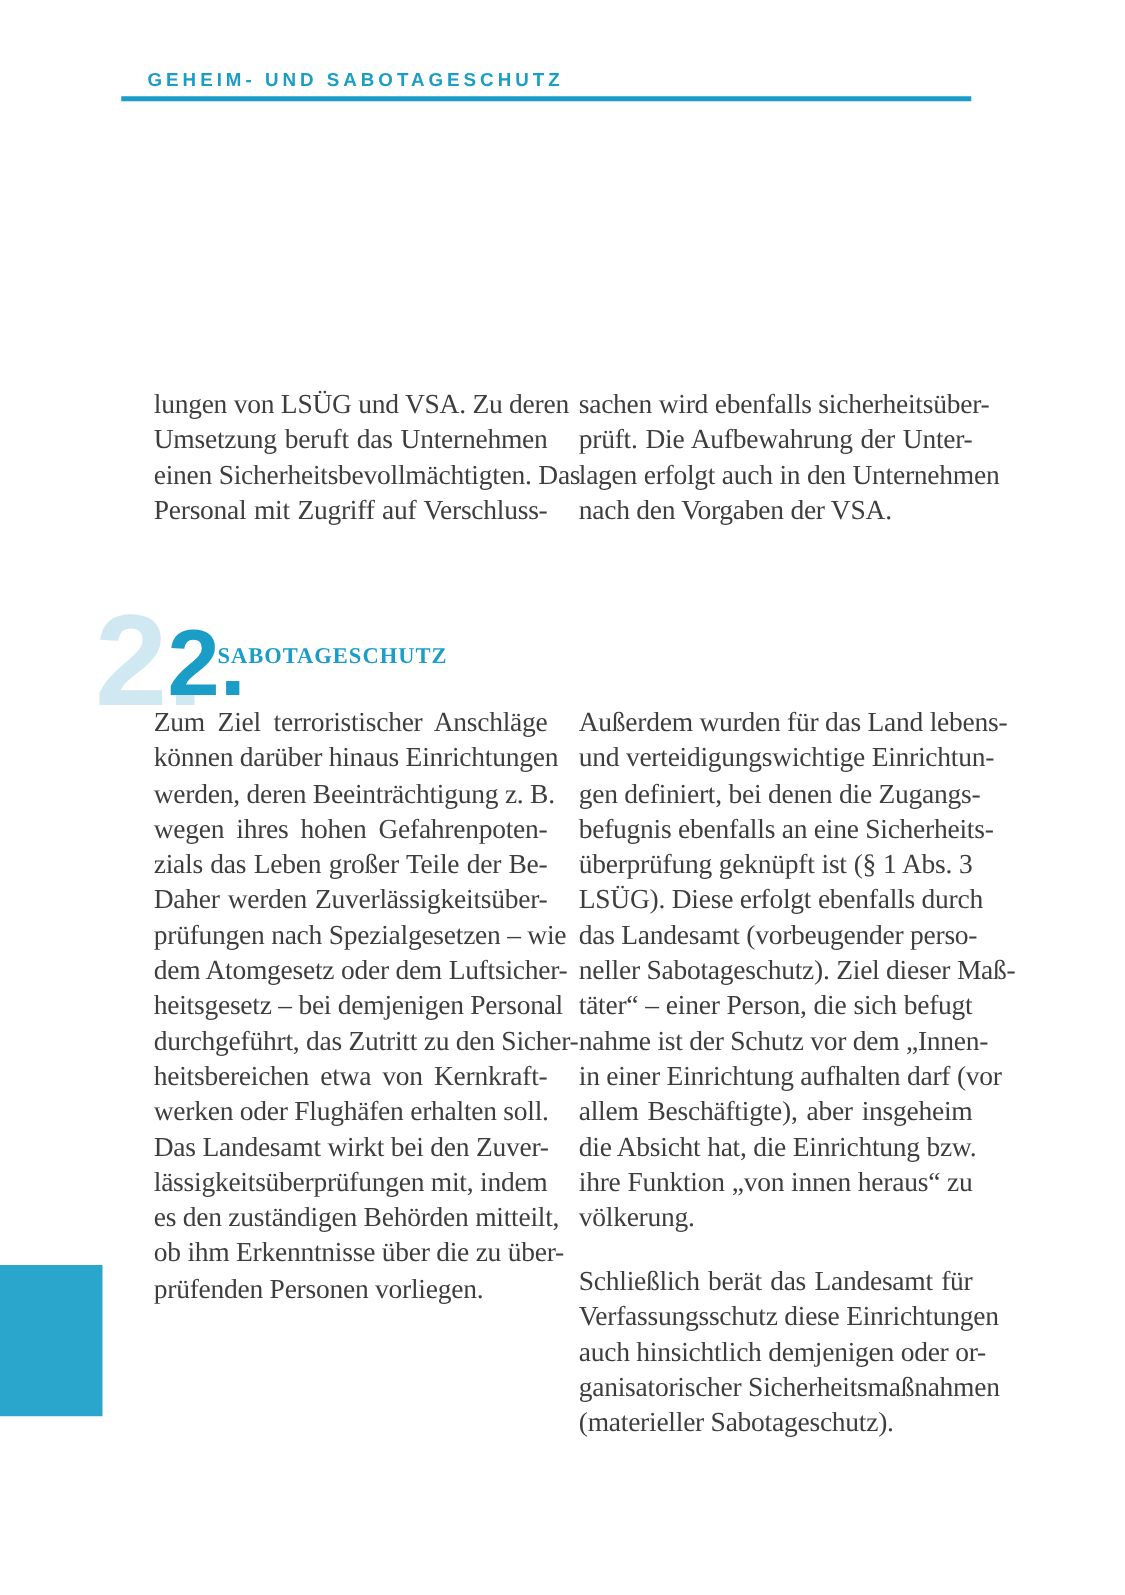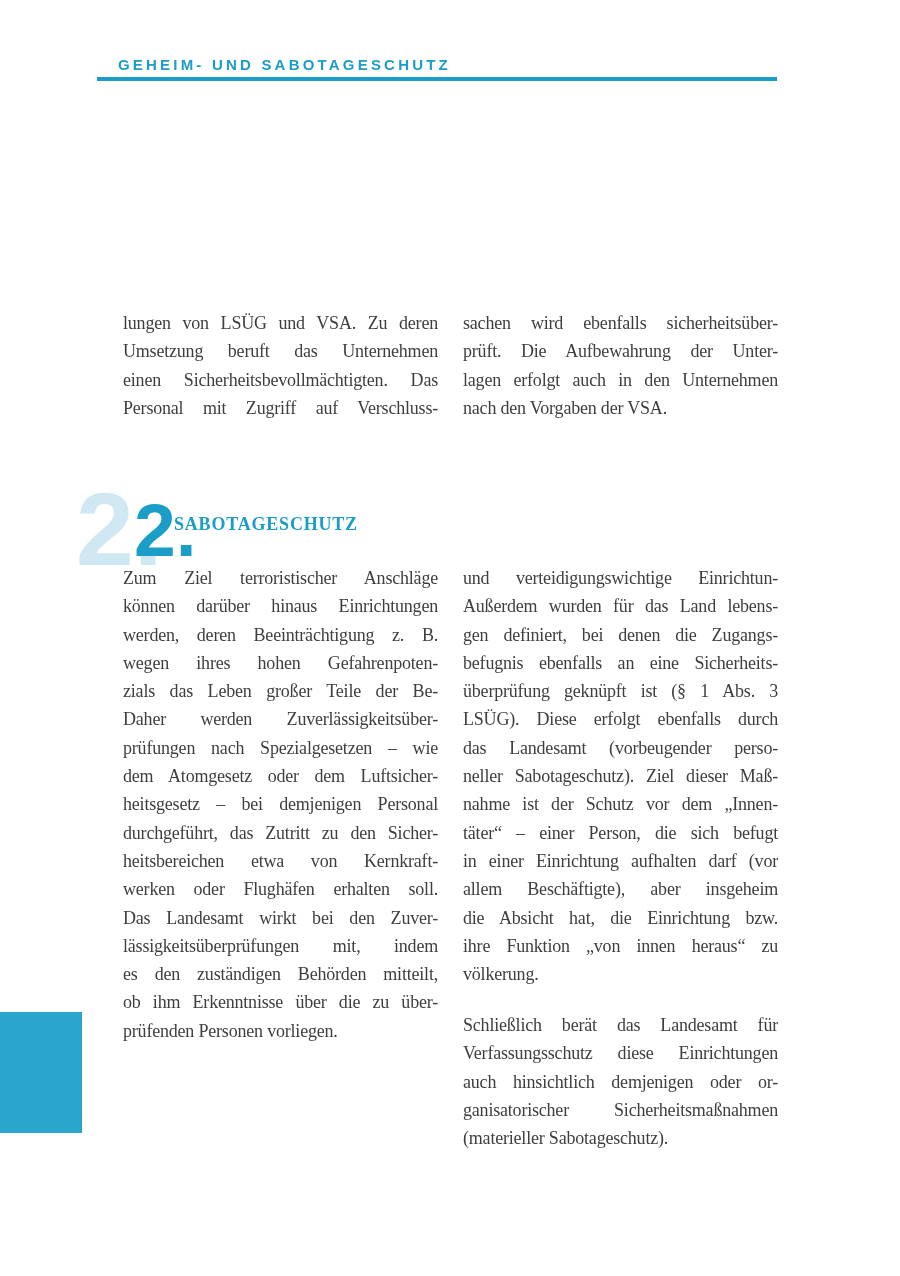--- a/index.html
+++ b/index.html
@@ -29,21 +29,21 @@
     left: 97px;
     top: 77px;
     width: 680px;
     height: 4px;
     background: var(--accent);
   }
   
   .textblock {
     position: absolute;
     width: 315px;
-    font-size: 18px;
+    font-size: 22px;
     letter-spacing: -0.2px;
     line-height: 28.3px;
     color: var(--text);
   }
   .tline {
     text-align: justify;
     text-align-last: justify;
     height: 28.3px;
     white-space: nowrap;
   }
@@ -146,30 +146,30 @@
       <div class="tline">durchgeführt, das Zutritt zu den Sicher-</div>
       <div class="tline">heitsbereichen etwa von Kernkraft-</div>
       <div class="tline">werken oder Flughäfen erhalten soll.</div>
       <div class="tline">Das Landesamt wirkt bei den Zuver-</div>
       <div class="tline">lässigkeitsüberprüfungen mit, indem</div>
       <div class="tline">es den zuständigen Behörden mitteilt,</div>
       <div class="tline">ob ihm Erkenntnisse über die zu über-</div>
       <div class="tline last-line">prüfenden Personen vorliegen.</div>
     </div>
   <div class="textblock col-right body-block">
+      <div class="tline">Außerdem wurden für das Land lebens-</div>
       <div class="tline">und verteidigungswichtige Einrichtun-</div>
-      <div class="tline">Außerdem wurden für das Land lebens-</div>
       <div class="tline">gen definiert, bei denen die Zugangs-</div>
       <div class="tline">befugnis ebenfalls an eine Sicherheits-</div>
       <div class="tline">überprüfung geknüpft ist (§ 1 Abs. 3</div>
       <div class="tline">LSÜG). Diese erfolgt ebenfalls durch</div>
       <div class="tline">das Landesamt (vorbeugender perso-</div>
       <div class="tline">neller Sabotageschutz). Ziel dieser Maß-</div>
+      <div class="tline">täter“ – einer Person, die sich befugt</div>
       <div class="tline">nahme ist der Schutz vor dem „Innen-</div>
-      <div class="tline">täter“ – einer Person, die sich befugt</div>
       <div class="tline">in einer Einrichtung aufhalten darf (vor</div>
       <div class="tline">allem Beschäftigte), aber insgeheim</div>
       <div class="tline">die Absicht hat, die Einrichtung bzw.</div>
       <div class="tline">ihre Funktion „von innen heraus“ zu</div>
       <div class="tline last-line">völkerung.</div>
     </div>
   <div class="textblock col-right body-block-2">
       <div class="tline">Schließlich berät das Landesamt für</div>
       <div class="tline">Verfassungsschutz diese Einrichtungen</div>
       <div class="tline">auch hinsichtlich demjenigen oder or-</div>

